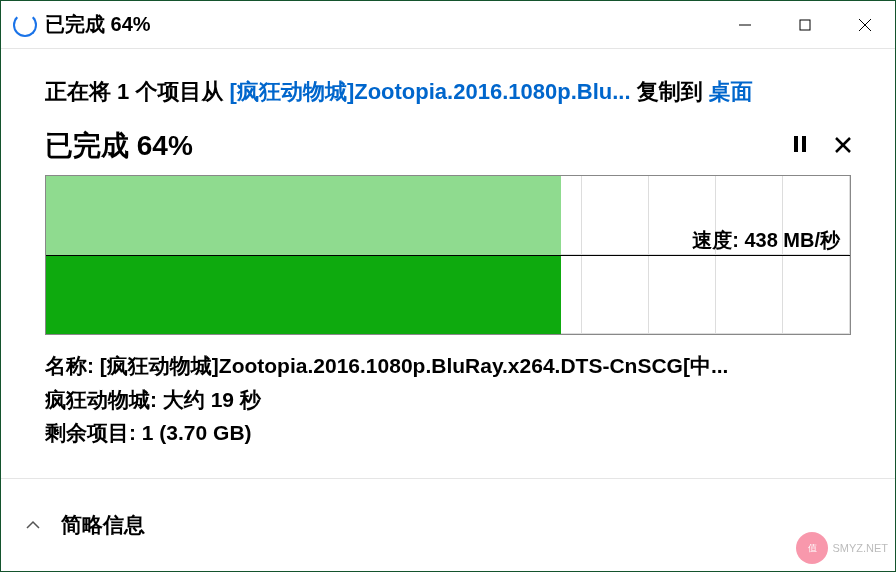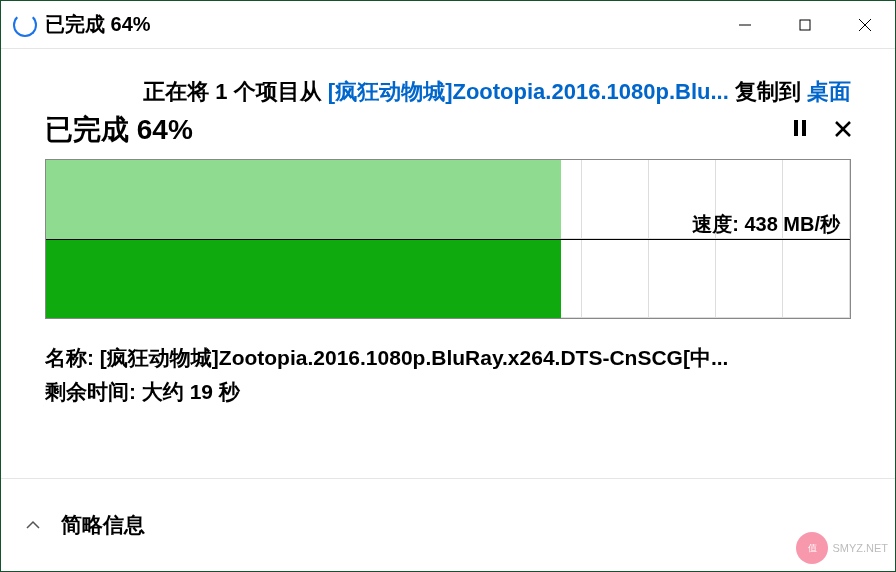--- a/index.html
+++ b/index.html
@@ -29,36 +29,36 @@
   .titlebar .title { font-size: 20px; color: #000; flex: 1; }
   .win-controls { display: flex; height: 100%; }
   .win-btn {
     width: 60px; height: 100%;
     display: flex; align-items: center; justify-content: center;
     font-size: 18px; color: #000;
   }
   .win-btn.close { width: 60px; }
   .win-btn svg { stroke: #000; stroke-width: 1; fill: none; }
   .content { padding: 28px 44px 0 44px; flex: 1; display: flex; flex-direction: column; }
-  .copy-line { font-size: 22px; color: #000; margin-bottom: 4px; text-align: right; }
+  .copy-line { font-size: 22px; color: #000; margin-bottom: 20px; }
   .copy-line .link { color: #0066cc; }
   .status-row {
     display: flex; align-items: center; justify-content: space-between;
     margin-bottom: 10px;
   }
   .status-text { font-size: 28px; color: #000; }
   .status-controls { display: flex; gap: 28px; align-items: center; }
   .ctrl-btn { font-size: 22px; font-weight: bold; cursor: pointer; }
   .chart {
     position: relative;
     width: 100%;
     height: 160px;
     border: 1px solid #888;
     background: #fff;
-    margin-bottom: 22px;
+    margin-bottom: 14px;
   }
   .chart-grid {
     position: absolute; inset: 0;
     display: grid;
     grid-template-columns: repeat(12, 1fr);
     grid-template-rows: repeat(2, 1fr);
   }
   .chart-grid div { border-right: 1px solid #ddd; border-bottom: 1px solid #ddd; }
   .chart-fill-top {
     position: absolute; left: 0; top: 0; height: 50%;
@@ -183,21 +183,24 @@
       <div class="chart-fill-bottom" style="width:64%"></div>
       <div class="chart-midline"></div>
       <div class="speed-label">速度: 438 MB/秒</div>
     </div>
 
     <div class="details">
       <div class="row">
         <span>名称: </span><span>[疯狂动物城]Zootopia.2016.1080p.BluRay.x264.DTS-CnSCG[中...</span>
       </div>
       <div class="row">
-        <span>剩余时间: </span><span>大约 19 秒</span>
+        <span>疯狂动物城: </span><span>大约 19 秒</span>
+      </div>
+      <div class="row">
+        <span>剩余项目: </span><span>1 (3.70 GB)</span>
       </div>
     </div>
 
   </div>
 
   <div class="footer">
     <span class="chevron">
       <svg width="16" height="16">
           <polyline points="2,11 8,5 14,11" fill="none" stroke="#555" stroke-width="1.5"></polyline>
         </svg>

